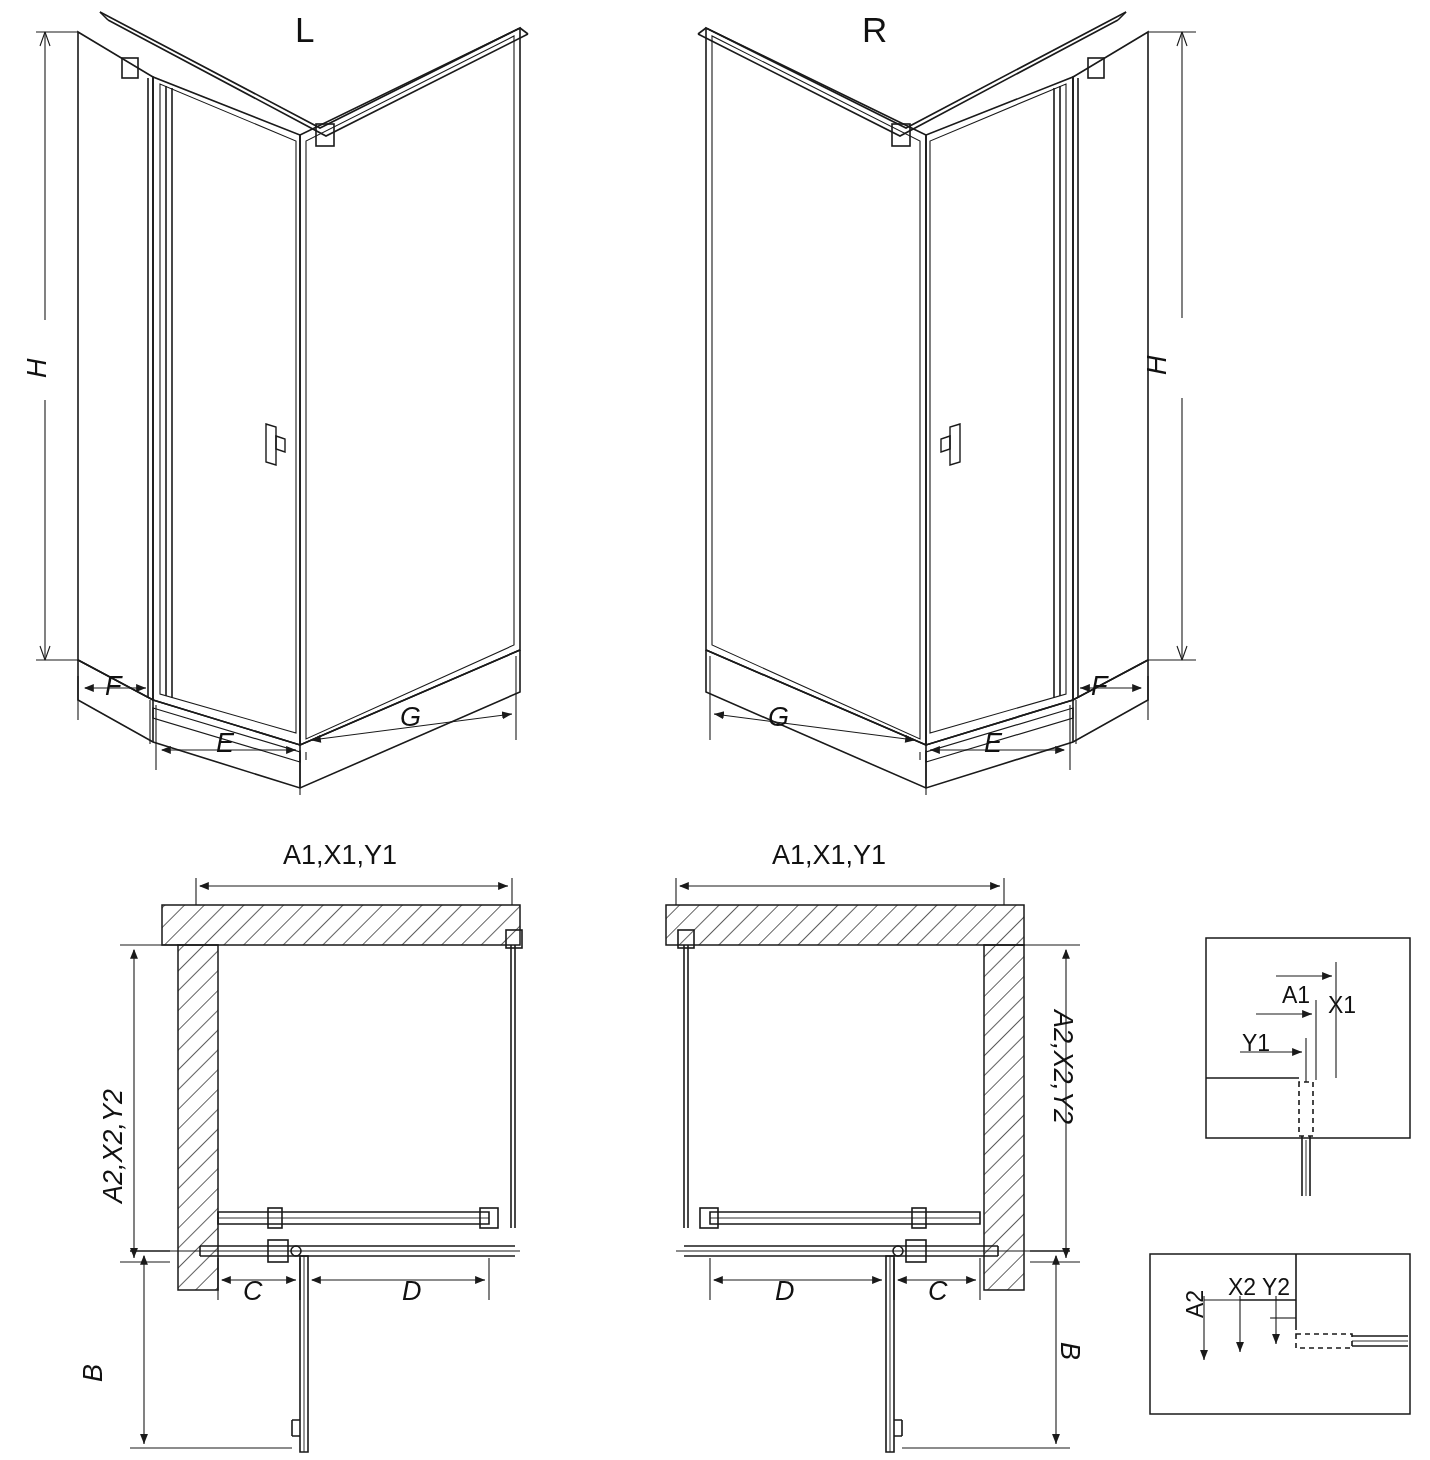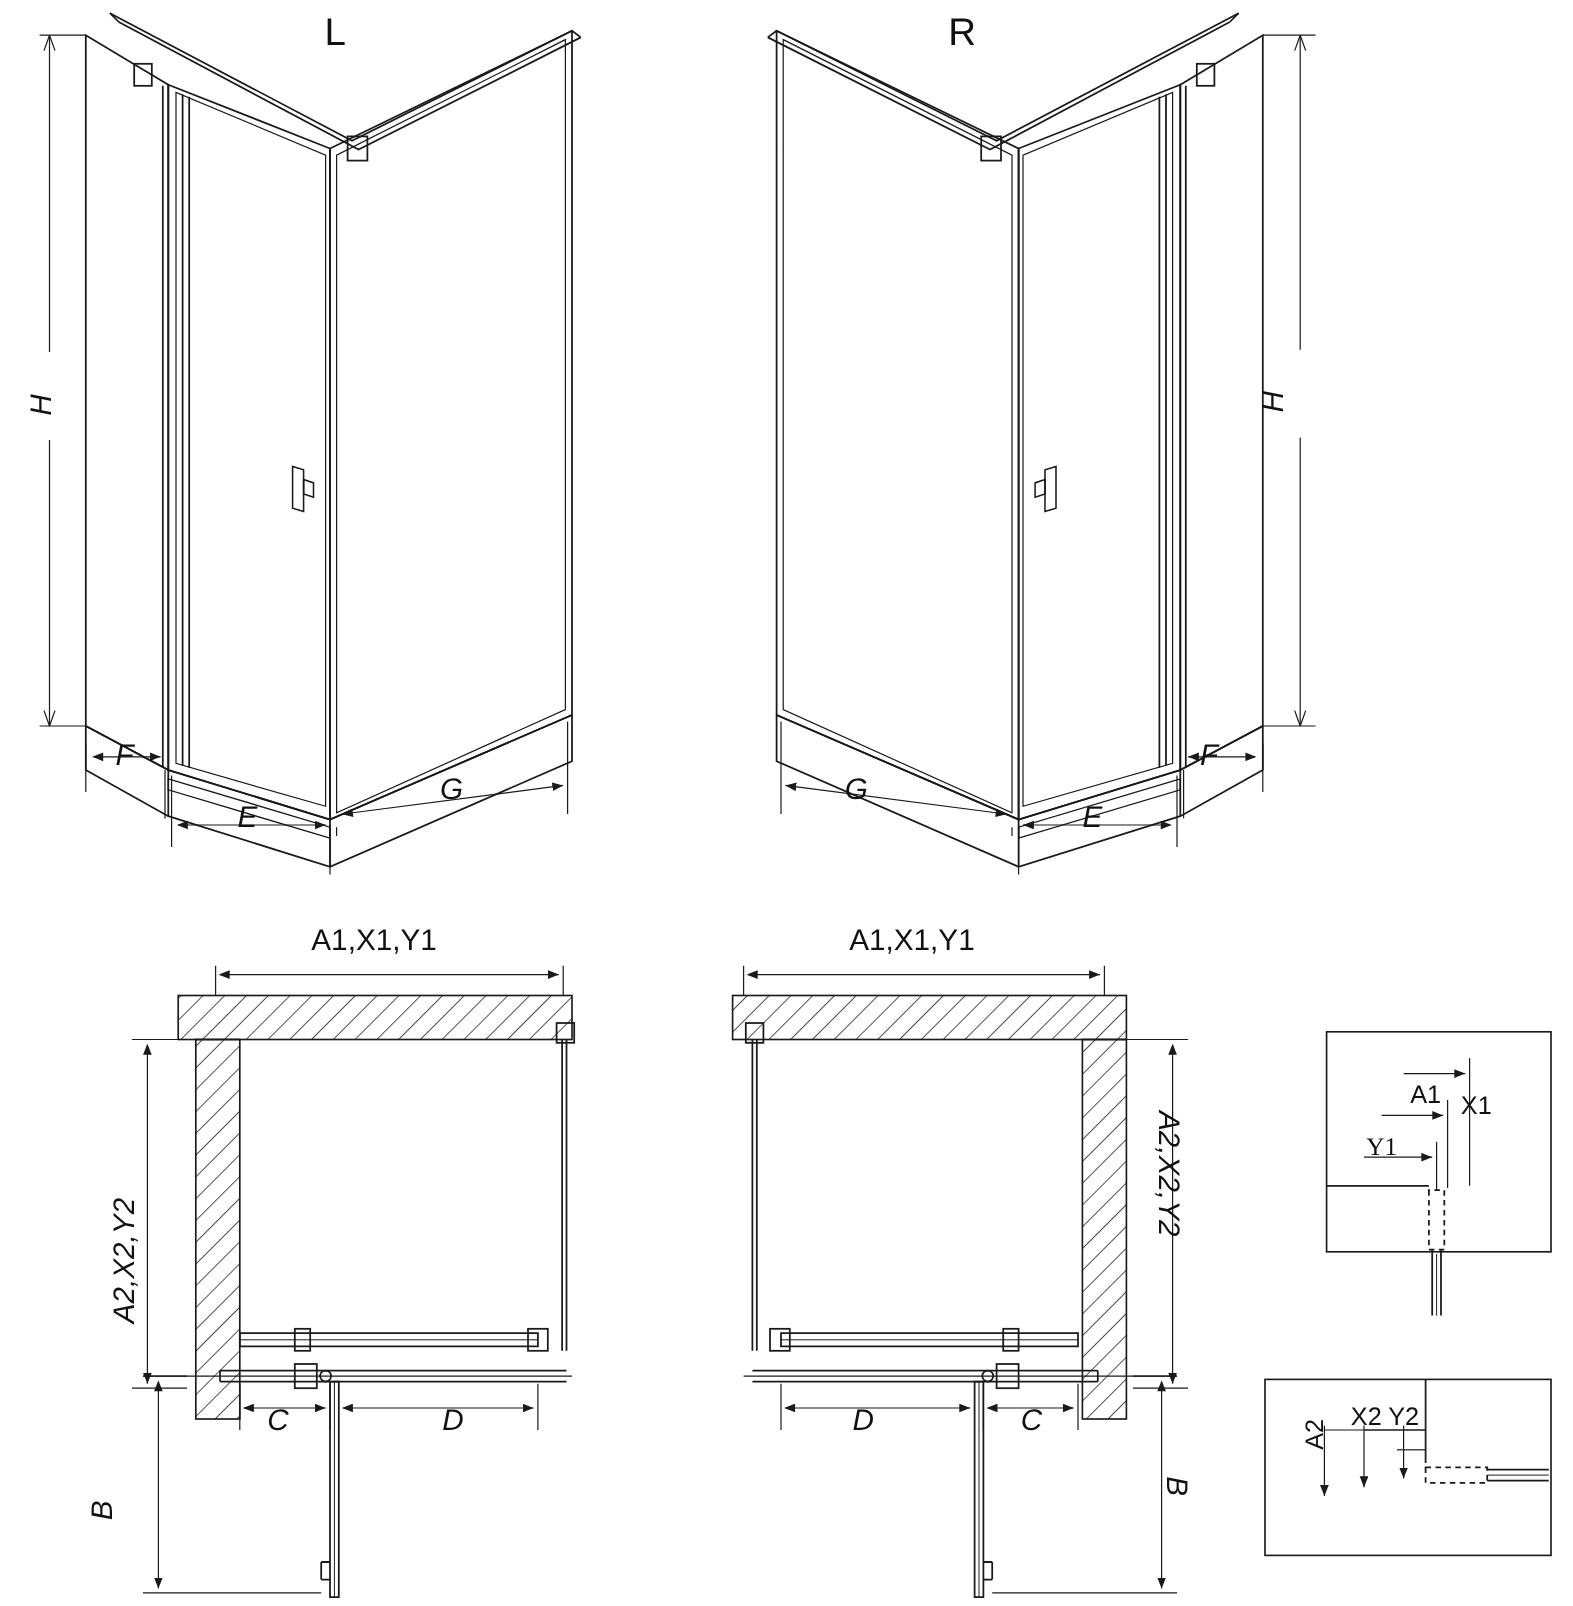--- a/index.html
+++ b/index.html
@@ -297,19 +297,19 @@
 <div class="lbl mid ital" style="left:243px;top:1276px;">C</div>
 <div class="lbl mid ital" style="left:402px;top:1276px;">D</div>
 <div class="lbl mid ital rot90" style="left:78px;top:1382px;">B</div>
 
 <div class="lbl mid ital" style="left:775px;top:1276px;">D</div>
 <div class="lbl mid ital" style="left:928px;top:1276px;">C</div>
 <div class="lbl mid ital rot90c" style="left:1085px;top:1342px;">B</div>
 
 <div class="lbl sm" style="left:1282px;top:954px;margin-top:28px;">A1</div>
 <div class="lbl sm" style="left:1328px;top:992px;">X1</div>
-<div class="lbl sm" style="left:1242px;top:1030px;font-family:Liberation Serif, serif;">Y1</div>
+<div class="lbl sm" style="left:1242px;top:1030px;">Y1</div>
 
 <div class="lbl sm rot90" style="left:1182px;top:1318px;">A2</div>
 <div class="lbl sm" style="left:1228px;top:1274px;">X2</div>
 <div class="lbl sm" style="left:1262px;top:1274px;text-align:center;">Y2</div>
 
 </div>
 
 </body></html>

